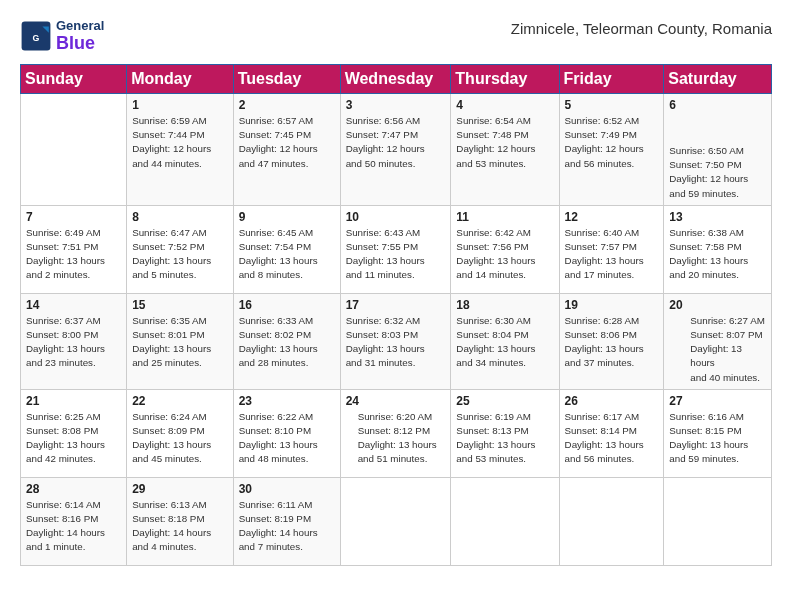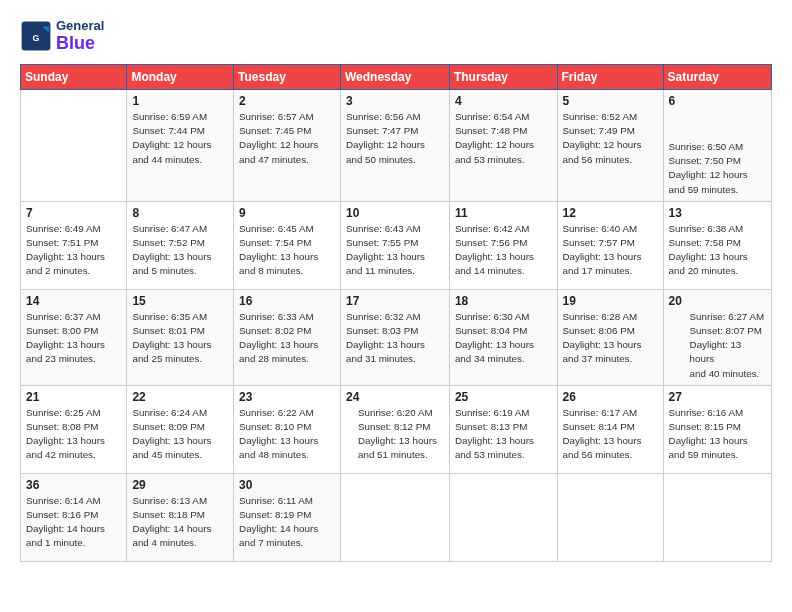--- a/index.html
+++ b/index.html
@@ -42,25 +42,25 @@
       font-size: 15px;
       color: #333;
       margin-top: 2px;
     }
     .calendar {
       width: 100%;
       border-collapse: collapse;
       font-size: 10.5px;
     }
     .calendar thead th {
-      background-color: #ef4444;
+      background-color: #be185d;
       color: #fff;
       padding: 5px 4px;
       text-align: left;
-      font-size: 12px;
+      font-size: 16px;
       font-weight: bold;
       border: 1px solid #2a5fa5;
     }
     .calendar tbody td {
       border: 1px solid #ccc;
       vertical-align: top;
       padding: 4px 5px;
       width: 113px;
       height: 88px;
       color: #333;
@@ -95,20 +95,21 @@
         <rect x="2" y="2" width="36" height="36" rx="4" fill="#1a3a6b"></rect>
         <text x="20" y="26" text-anchor="middle" fill="white" font-size="11" font-weight="bold" font-family="Arial">G</text>
         <polygon points="28,8 36,8 36,16" fill="#1a7abf"></polygon>
       </svg>
       <div>
         <div style="font-size:13px;font-weight:bold;color:#1a3a6b;">General</div>
         <div style="font-size:18px;font-weight:bold;color:#6d28d9;">Blue</div>
       </div>
     </div>
     <div class="title-block">
+      <div class="location">Zimnicele, Teleorman County, Romania</div>
     </div>
   </div>
 
   <table class="calendar">
     <thead>
       <tr>
       <th>Sunday</th>
           <th>Monday</th>
           <th>Tuesday</th>
           <th>Wednesday</th>
@@ -311,21 +312,21 @@
           <td>
             <span class="day-num">27</span>
             <div class="day-detail" style="white-space: pre-line;">Sunrise: 6:16 AM
 Sunset: 8:15 PM
 Daylight: 13 hours
 and 59 minutes.</div>
           </td>
         </tr>
         <tr>
           <td>
-            <span class="day-num">36</span>
+            <span class="day-num">28</span>
             <div class="day-detail" style="white-space: pre-line;">Sunrise: 6:14 AM
 Sunset: 8:16 PM
 Daylight: 14 hours
 and 1 minute.</div>
           </td>
           <td>
             <span class="day-num">29</span>
             <div class="day-detail" style="white-space: pre-line;">Sunrise: 6:13 AM
 Sunset: 8:18 PM
 Daylight: 14 hours

